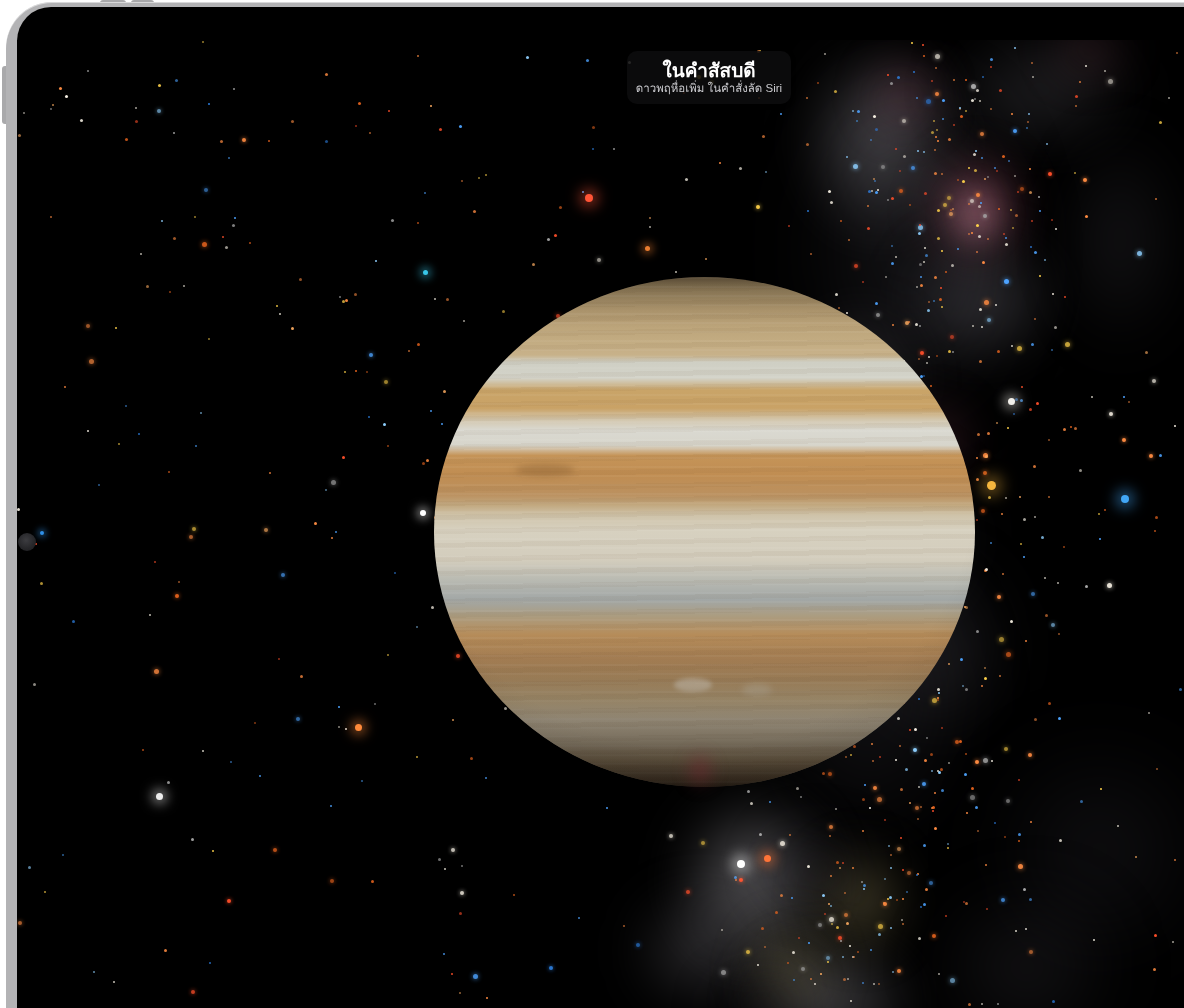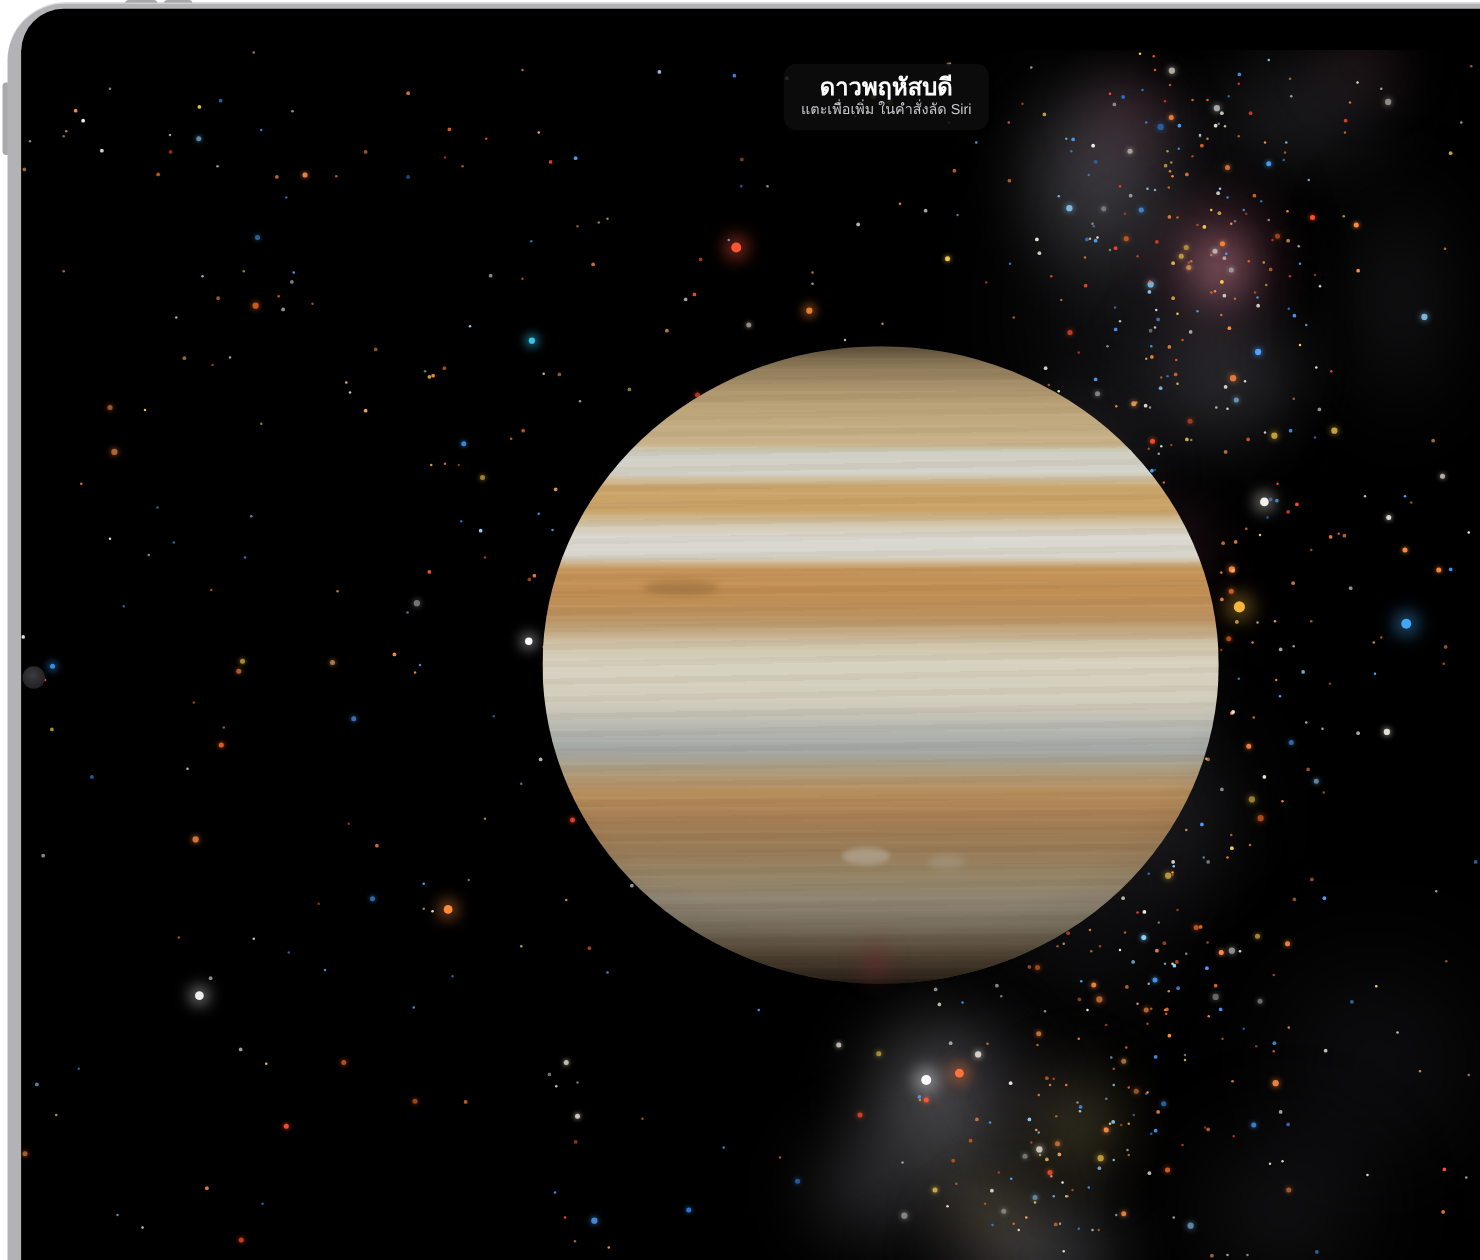--- a/index.html
+++ b/index.html
@@ -1032,19 +1032,19 @@
         <div class="planet-surface" style="background-image: repeating-linear-gradient(rgba(255, 255, 255, 0.043) 0px, rgba(255, 255, 255, 0.043) 2px, rgba(0, 0, 0, 0) 2px, rgba(0, 0, 0, 0) 9px), repeating-linear-gradient(179deg, rgba(92, 62, 30, 0.05) 0px, rgba(92, 62, 30, 0.05) 5px, rgba(0, 0, 0, 0) 5px, rgba(0, 0, 0, 0) 14px), linear-gradient(rgb(107, 90, 64) 0%, rgb(154, 133, 96) 2.5%, rgb(181, 156, 114) 6.5%, rgb(194, 171, 129) 12.4%, rgb(200, 178, 138) 15.3%, rgb(207, 207, 196) 16.7%, rgb(211, 211, 201) 19.8%, rgb(201, 164, 104) 22.2%, rgb(201, 162, 102) 25.7%, rgb(211, 199, 174) 28%, rgb(218, 217, 209) 30%, rgb(215, 213, 203) 33%, rgb(197, 148, 88) 35%, rgb(192, 141, 82) 38.8%, rgb(187, 145, 96) 42.7%, rgb(194, 168, 127) 44.7%, rgb(207, 195, 169) 46.7%, rgb(215, 209, 192) 49.6%, rgb(211, 205, 189) 55.5%, rgb(185, 186, 178) 59.4%, rgb(162, 167, 166) 63.3%, rgb(171, 157, 130) 66.3%, rgb(182, 140, 89) 70.2%, rgb(176, 135, 90) 75.1%, rgb(178, 145, 103) 79%, rgb(191, 170, 133) 82.9%, rgb(200, 189, 167) 86.9%, rgb(189, 178, 156) 90.8%, rgb(151, 134, 107) 94.7%, rgb(95, 81, 64) 98.6%, rgb(58, 49, 40) 100%);"></div>
         <div class="storm" style="left: 240px; top: 401px; width: 38px; height: 14px; background: rgba(230, 224, 212, 0.5); filter: blur(2px);"></div>
           <div class="storm" style="left: 81px; top: 187px; width: 60px; height: 12px; background: rgba(122, 84, 40, 0.35); filter: blur(3px);"></div>
           <div class="storm" style="left: 308px; top: 407px; width: 30px; height: 12px; background: rgba(207, 197, 178, 0.45); filter: blur(3px);"></div>
           <div class="planet-shade"></div>
       </div>
       <div id="fg-wisps">
           <div class="blob" style="left: 661px; top: 702px; width: 44px; height: 56px; background: radial-gradient(closest-side, rgba(122, 34, 48, 0.6), rgba(0, 0, 0, 0) 72%); filter: blur(8px);"></div>
         </div>
       <div class="callout">
-        <div class="callout-title">ดาวพฤหัสบดี</div>
-        <div class="callout-sub">แตะเพื่อเพิ่ม ในคำสั่งลัด Siri</div>
+        <div class="callout-title">ในคำสัสบดี</div>
+        <div class="callout-sub">ดาวพฤหื่อเพิ่ม ในคำสั่งลัด Siri</div>
       </div>
     </div>
     <div class="camera"></div>
   </div>
 </div>
 
 </body></html>

